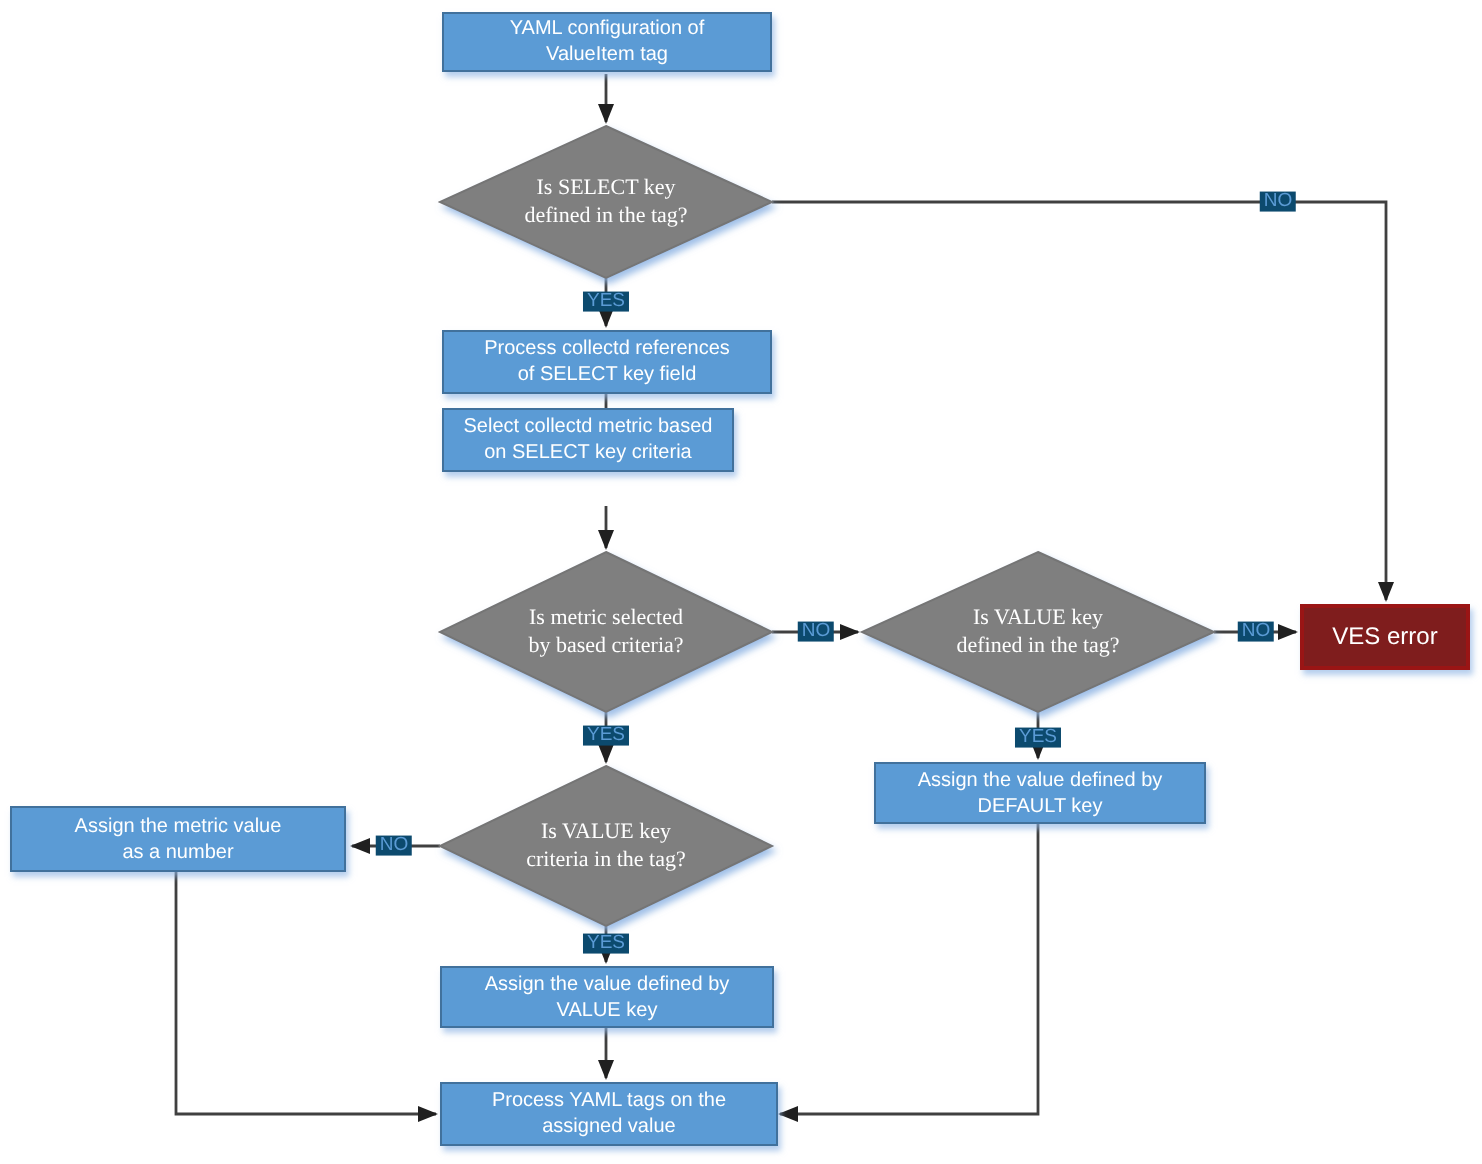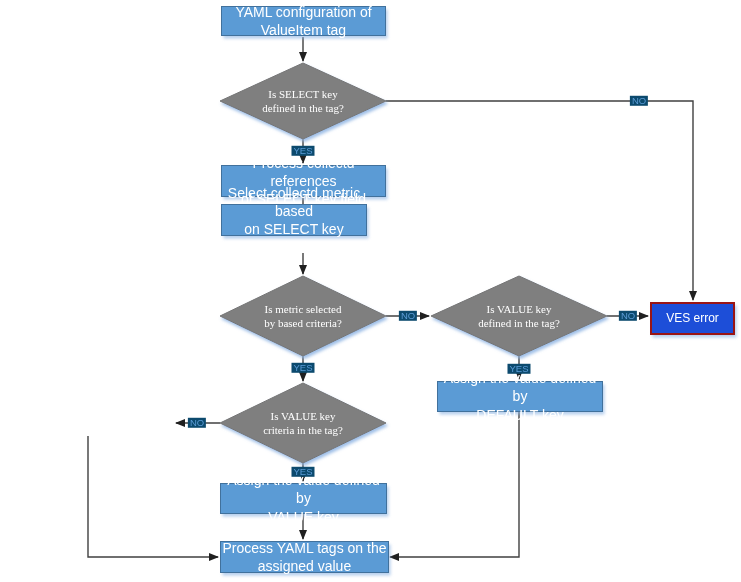--- a/index.html
+++ b/index.html
@@ -3,29 +3,29 @@
 <meta charset="utf-8">
 <style>
   html,body{margin:0;padding:0;background:#fff;}
   .canvas{
     position:relative;width:741px;height:582px;background:#ffffff;
     font-family:"Liberation Sans",sans-serif;overflow:hidden;
   }
   .canvas svg{position:absolute;left:0;top:0;}
   .node{
     position:absolute;display:flex;align-items:center;justify-content:center;
-    text-align:center;color:#ffffff;font-size:14px;line-height:1.3;
+    text-align:center;color:#ffffff;font-size:10px;line-height:1.3;
     white-space:pre-line;box-sizing:border-box;
   }
   .process{
     background:#5B9BD5;border:1px solid #41719C;
     box-shadow:1.5px 2.5px 3px rgba(142,180,227,.65);
   }
   .error{
-    background:#1d4ed8;border:2px solid #9A1515;font-size:12px;
+    background:#7f1d1d;border:2px solid #9A1515;font-size:12px;
     box-shadow:1.5px 2.5px 3px rgba(142,180,227,.65);
   }
   .decision-text{
     position:absolute;display:flex;align-items:center;justify-content:center;
     text-align:center;color:#ffffff;font-size:11px;line-height:1.3;
     white-space:pre-line;pointer-events:none;font-family:Liberation Serif, serif;
   }
   .edge-label{
     position:absolute;transform:translate(-50%,-50%);
     background:#0c4a6e;color:#5B9BD5;font-size:9.5px;line-height:1.1;
@@ -77,20 +77,22 @@
 
   <div class="node process" style="left:221px;top:165px;width:165px;height:32px">Process collectd references
 of SELECT key field</div>
 
   <div class="node process" style="left:221px;top:204px;width:146px;height:32px">Select collectd metric based
 on SELECT key criteria</div>
 
   <div class="node process" style="left:437px;top:381px;width:166px;height:31px">Assign the value defined by
 DEFAULT key</div>
 
+  <div class="node process" style="left:5px;top:403px;width:168px;height:33px">Assign the metric value
+as a number</div>
 
   <div class="node process" style="left:220px;top:483px;width:167px;height:31px">Assign the value defined by
 VALUE key</div>
 
   <div class="node process" style="left:220px;top:541px;width:169px;height:32px">Process YAML tags on the
 assigned value</div>
 
   <div class="node error" style="left:650px;top:302px;width:85px;height:33px">VES error</div>
 
   <div class="decision-text" style="left:220px;top:63px;width:166px;height:76px">Is SELECT key

